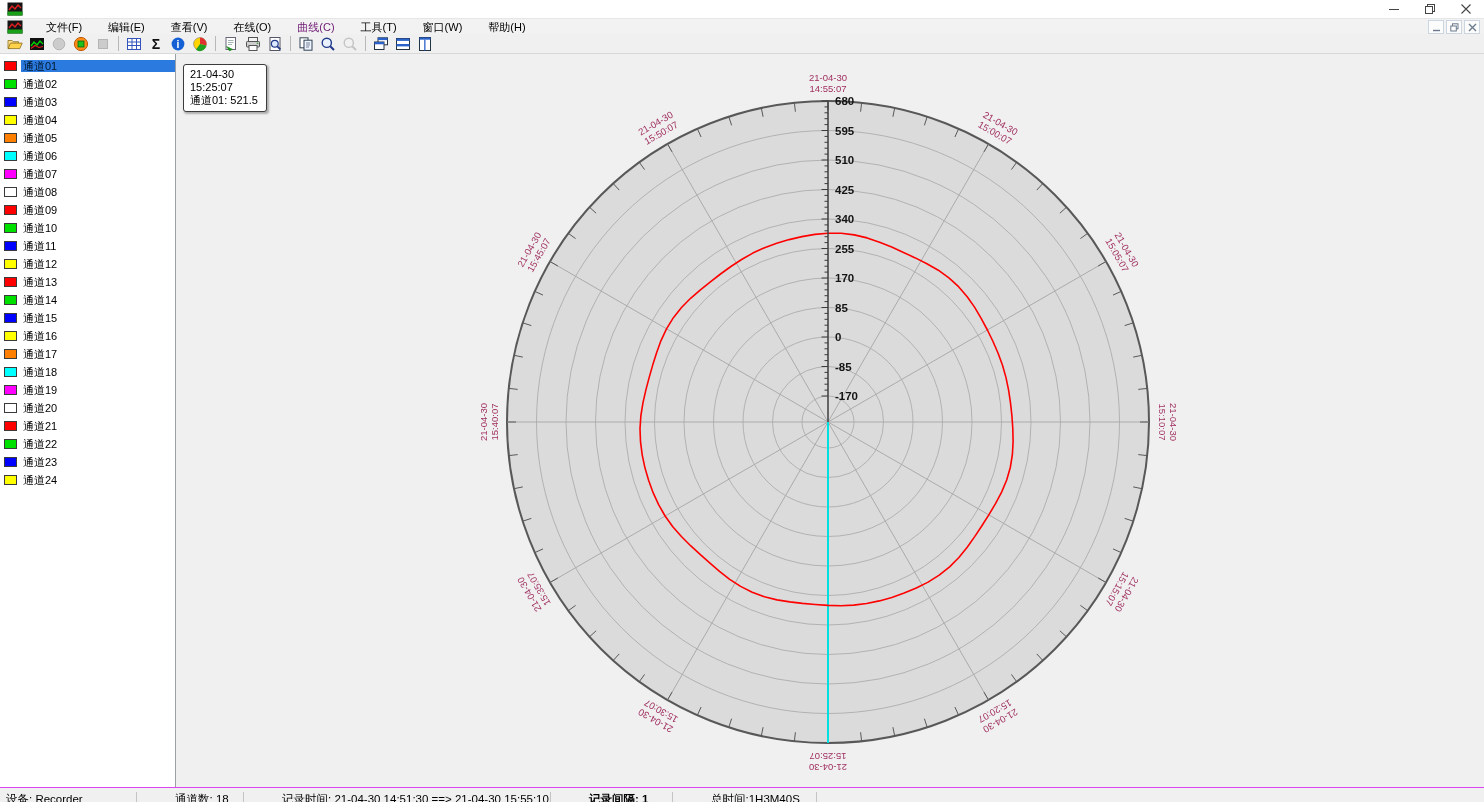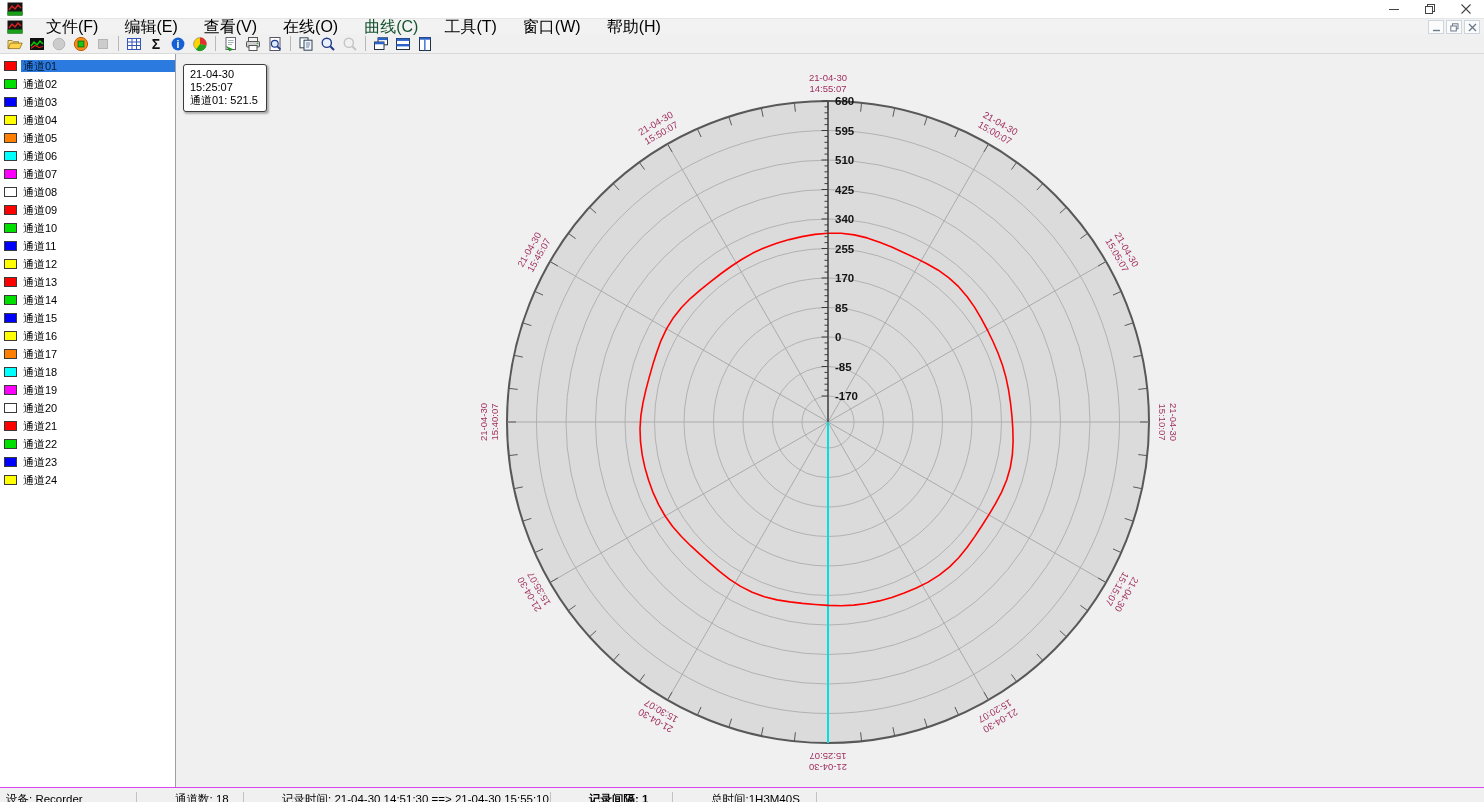--- a/index.html
+++ b/index.html
@@ -10,22 +10,22 @@
   }
   
   .titlebar { height:18px; background:#ffffff; display:flex; align-items:center; position:relative; }
   .titlebar .appicon { width:16px; height:14px; margin-left:7px; display:inline-flex; }
   .titlebar .title { margin-left:6px; font-size:12px; white-space:nowrap; }
   .win-controls { position:absolute; right:0; top:0; height:18px; display:flex; }
   .win-btn { width:36px; height:18px; display:flex; align-items:center; justify-content:center; }
   
   .menubar { height:16px; background:#f2f2f2; display:flex; align-items:center; position:relative; border-top:1px solid #e6e6e6; }
   .menubar .appicon { width:16px; height:13px; margin-left:7px; margin-right:10px; display:inline-flex; }
-  .menu-item { padding:0 13px; font-size:16px; line-height:16px; cursor:default; }
-  .menu-item.disabled { color:#14532d; }
+  .menu-item { padding:0 13px; font-size:11px; line-height:16px; cursor:default; }
+  .menu-item.disabled { color:#701a75; }
   .mdi-controls { position:absolute; right:4px; top:1px; display:flex; gap:2px; }
   .mdi-btn { width:16px; height:14px; background:#fcfcfc; border:1px solid #ccd6e0; display:flex; align-items:center; justify-content:center; }
   
   .toolbar { height:20px; background:#f0f0f0; display:flex; align-items:center; border-bottom:1px solid #d9d9d9; padding-left:4px; }
   .tbtn { width:22px; height:19px; display:flex; align-items:center; justify-content:center; }
   .tbtn.off { opacity:.95; }
   .ticon { width:16px; height:16px; display:inline-flex; }
   .tsep { width:1px; height:15px; background:#b8b8b8; margin:0 4px; }
   
   .content { display:flex; height:733px; }

